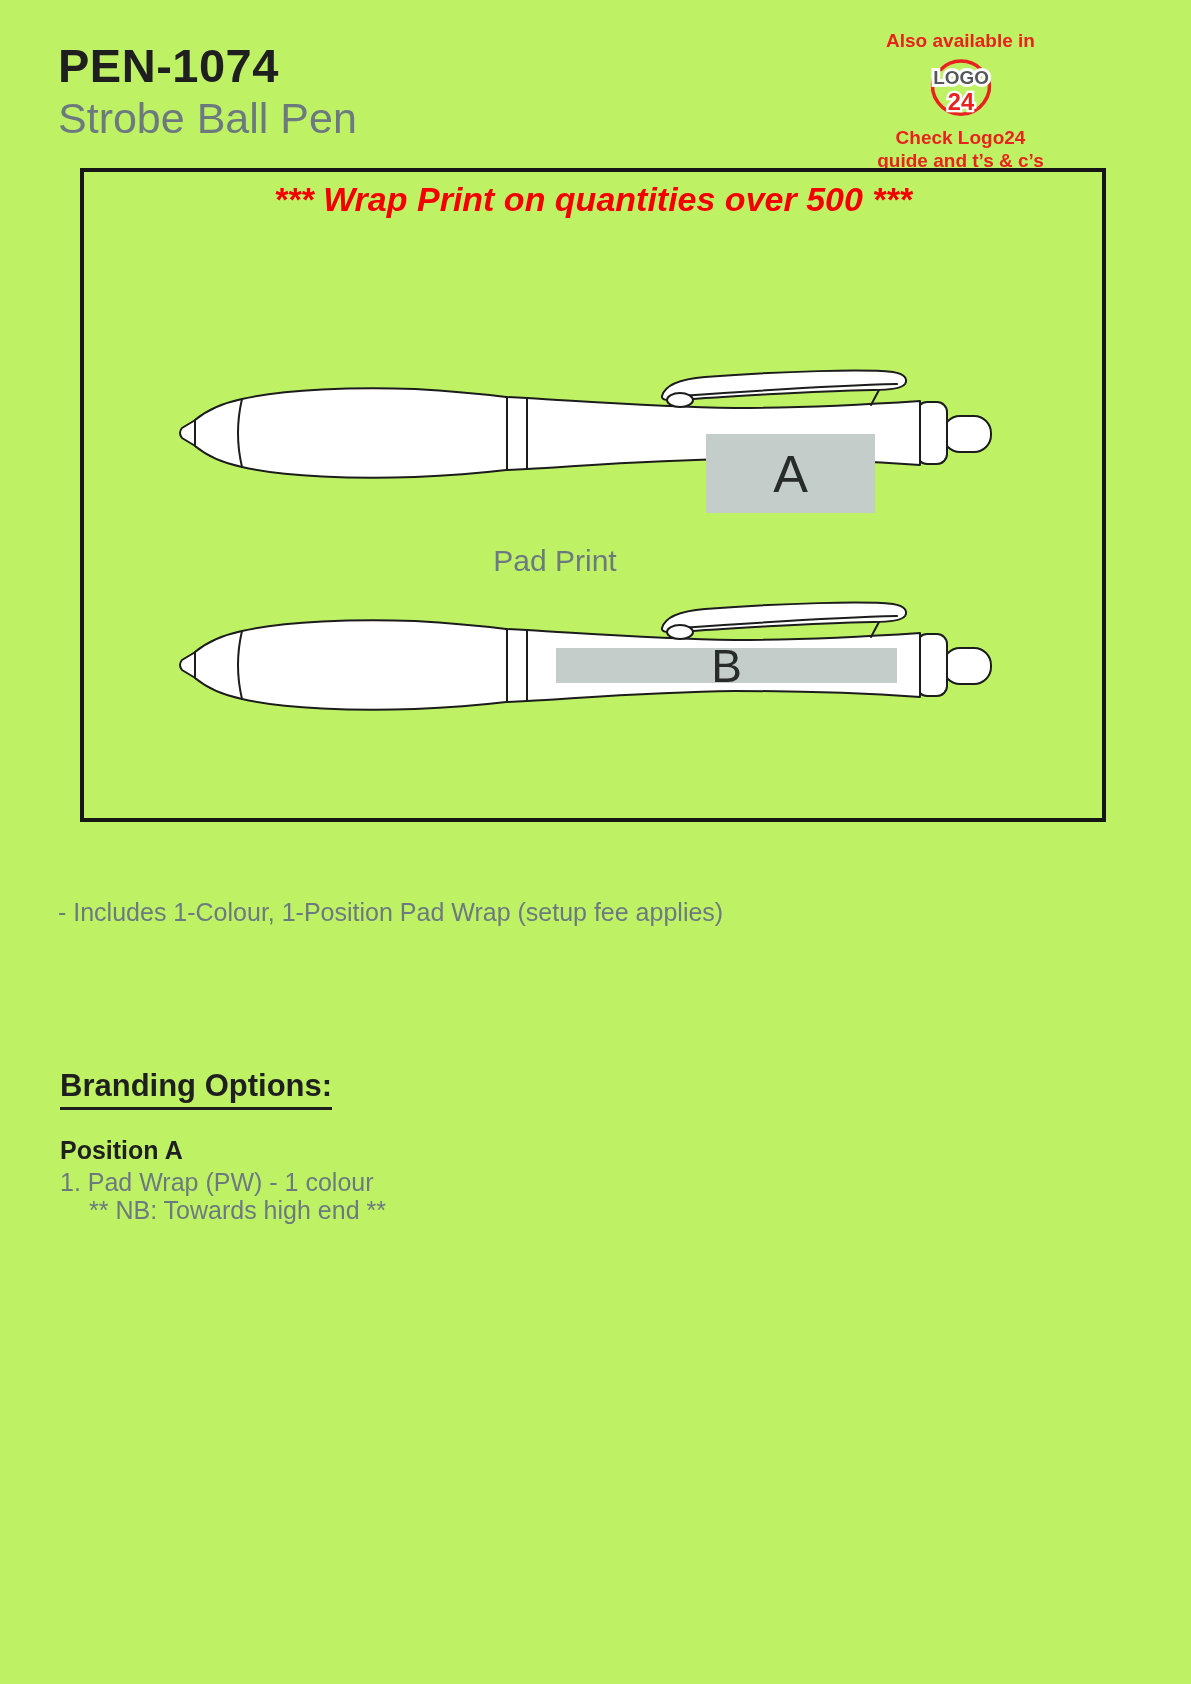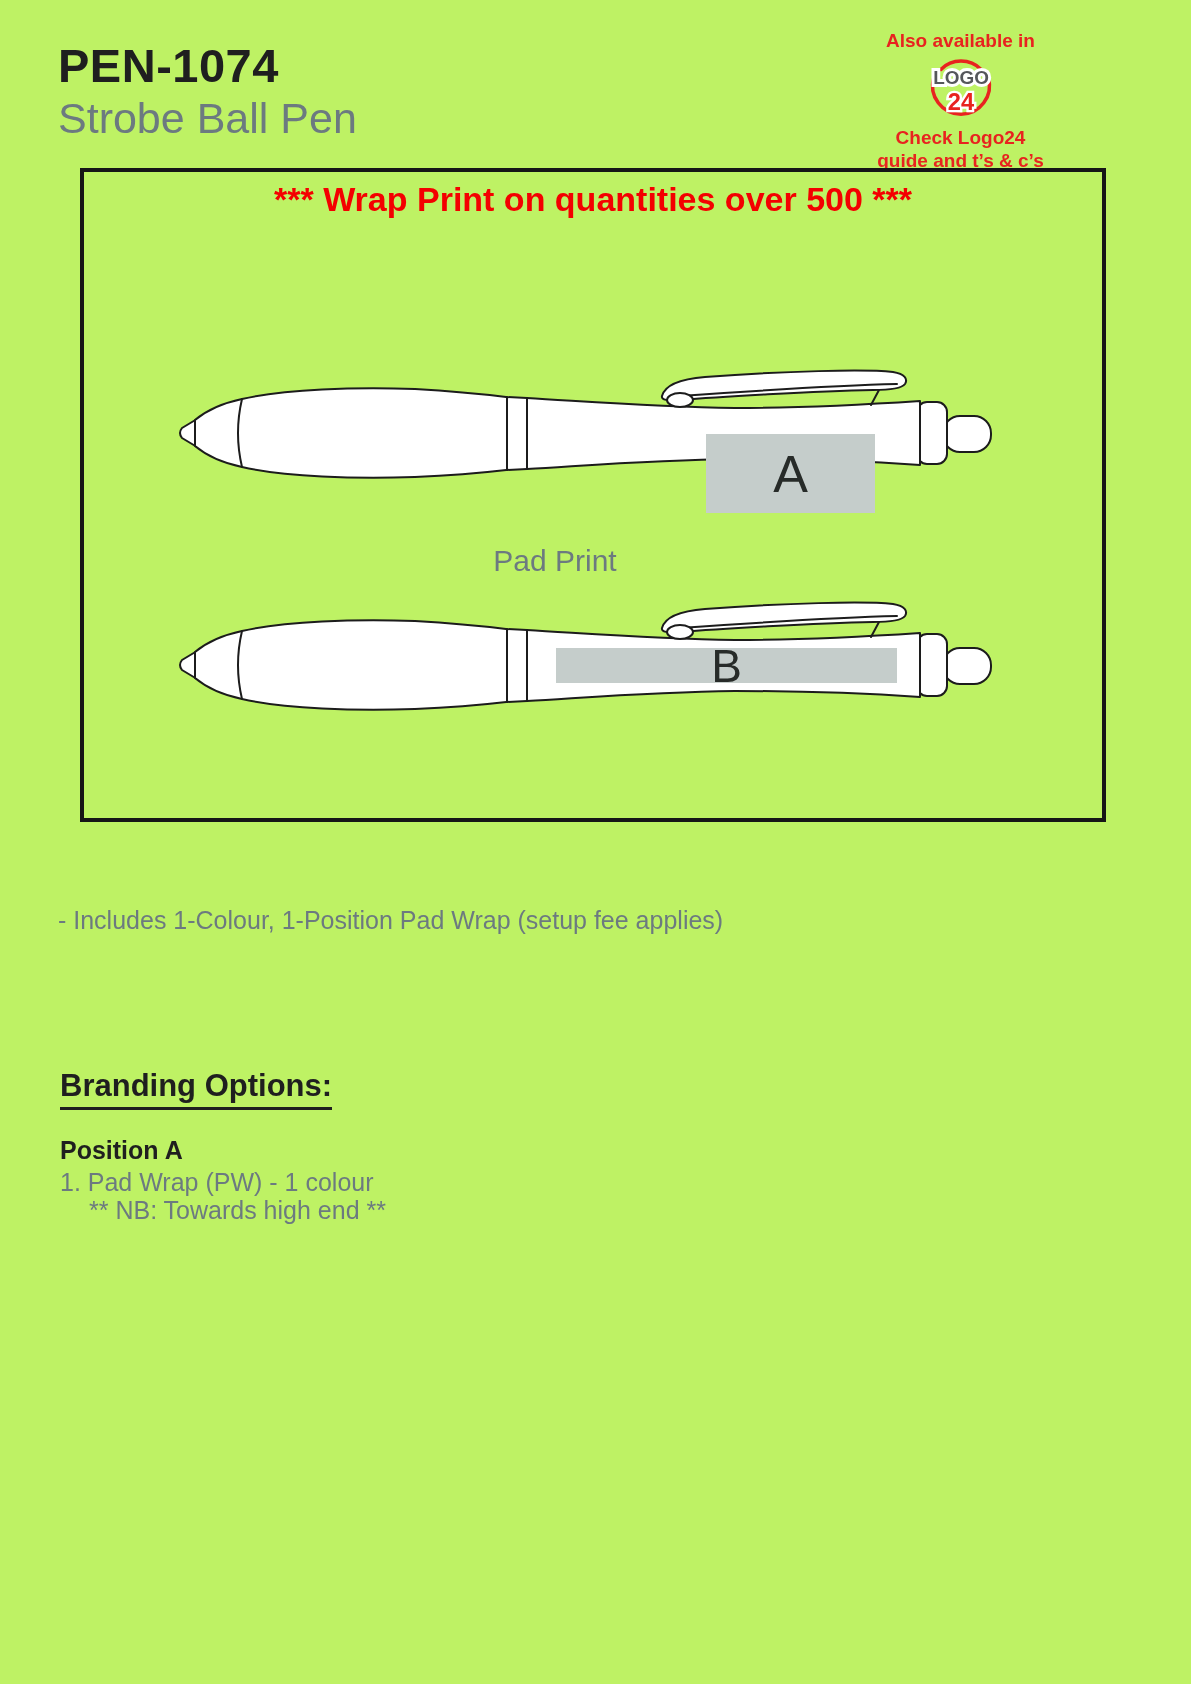--- a/index.html
+++ b/index.html
@@ -15,37 +15,37 @@
 
   
   .badge{left:838px;top:30px;width:245px;text-align:center;color:#e8231f;font-weight:bold;}
   .badge .b-line1{font-size:19px;line-height:22px;}
   .badge .b-line2{font-size:19px;line-height:23px;margin-top:1px;}
   .badge .b-line3{font-size:19px;line-height:23px;}
   .badge svg{display:block;margin:2px auto 0 auto;}
 
   
   .diagram-box{left:80px;top:168px;width:1026px;height:654px;border:4px solid #161616;box-sizing:border-box;}
-  .notice{left:80px;top:180px;width:1026px;text-align:center;font-size:34px;font-weight:bold;color:#f40000;}
+  .notice{left:80px;top:180px;width:1026px;text-align:center;font-size:34px;font-weight:bold;color:#f40000;font-style:italic;}
 
   .pen-label{width:300px;text-align:center;font-size:30px;color:#6c7a80;}
   .pen-label.one{left:405px;top:312px;}
   .pen-label.two{left:405px;top:544px;}
 
   svg.pen{position:absolute;}
 
   .marker{background:#c5cdcb;display:flex;align-items:center;justify-content:center;color:#272b29;}
   .marker-a{left:706px;top:434px;width:169px;height:79px;font-size:52px;}
   .marker-b{left:556px;top:648px;width:341px;height:35px;font-size:46px;}
 
   
   .section-heading{font-size:31px;font-weight:bold;color:#1f1f1f;}
   .section-heading .ul{display:inline-block;border-bottom:3px solid #1f1f1f;padding-bottom:3px;}
   .need-heading{left:58px;top:834px;}
-  .need-item{left:58px;top:898px;font-size:25px;color:#6c7a80;margin-top:8px;}
+  .need-item{left:58px;top:898px;font-size:25px;color:#6c7a80;}
   .branding-heading{left:60px;top:1068px;}
 
   .option-col{top:1136px;width:520px;}
   .option-col.col-a{left:60px;}
   .option-col.col-b{left:620px;}
   .option-title{font-size:25px;font-weight:bold;color:#1f1f1f;line-height:29px;margin-bottom:3px;}
   .option-line{font-size:25px;color:#6c7a80;line-height:28px;}
   .option-line.indent{padding-left:29px;}
 </style>
 </head>

